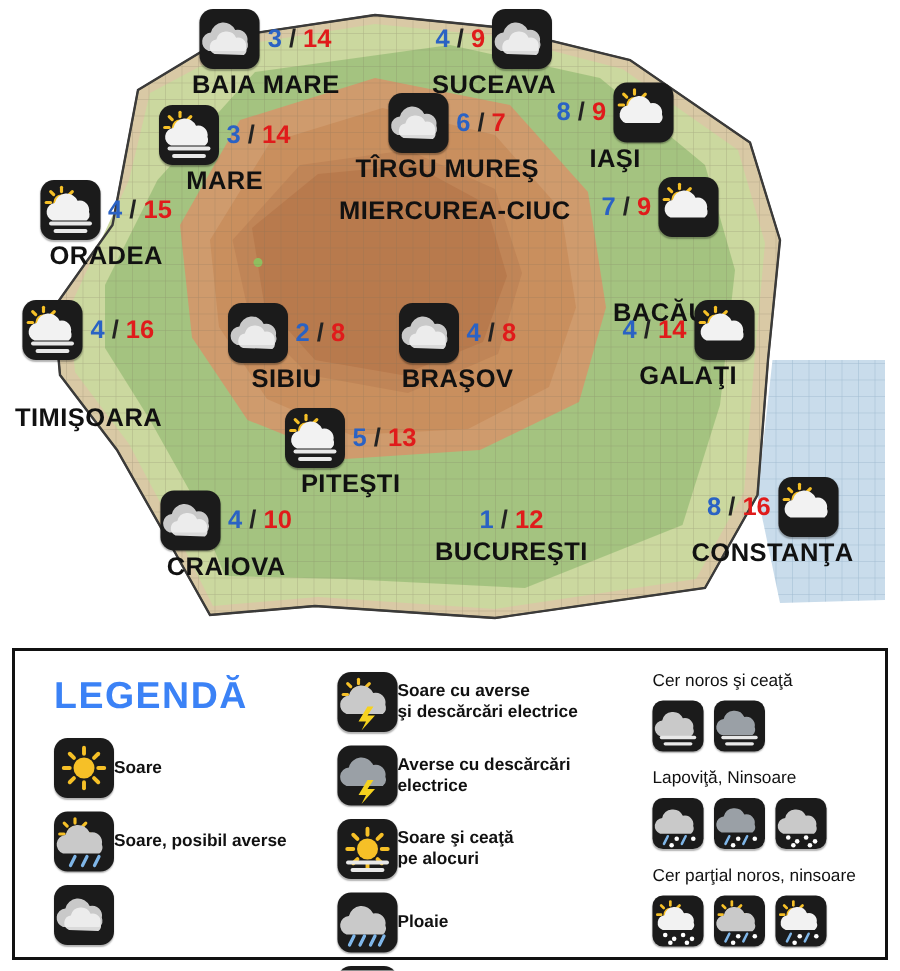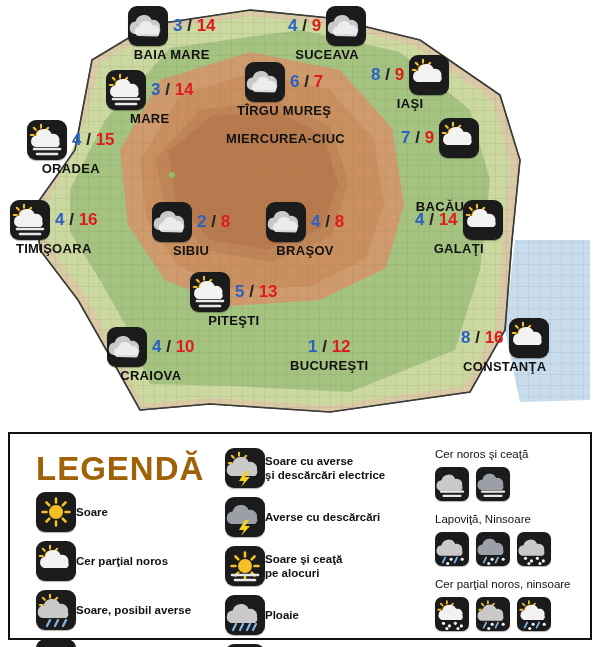--- a/index.html
+++ b/index.html
@@ -32,21 +32,21 @@
   .city .temps{
     font-size:17px;
     font-weight:bold;
     letter-spacing:0px;
     text-align:center;
   }
   .city .tmin{color:#2a62c4;}
   .city .sep{color:#222;font-weight:bold;}
   .city .tmax{color:#e01b1b;}
   .city .name{
-    font-size:13px;
+    font-size:17px;
     font-weight:bold;
     color:#111;
     letter-spacing:.3px;
     margin-top:1px;
     text-align:left;
   }
   .city.left .row{flex-direction:row-reverse;}
 
   
   .ic{
@@ -62,21 +62,21 @@
 
   
   #legend{
     position:absolute;left:8px;top:432px;width:584px;height:208px;
     border:2px solid #111;
     background:#fff;
     box-sizing:border-box;
   }
   #legend .title{
     position:absolute;left:26px;top:16px;
-    font-size:33px;font-weight:bold;letter-spacing:1px;color:#a16207;
+    font-size:25px;font-weight:bold;letter-spacing:1px;color:#3b82f6;
   }
   .lgcol{position:absolute;}
   .lgitem{display:flex;align-items:center;gap:0;margin-bottom:9px;}
   .lgitem .txt{font-size:11.5px;font-weight:bold;color:#111;line-height:1.25;}
   .lghead{font-size:11.5px;font-weight:normal;color:#111;margin-bottom:7px;}
   .lgrow{display:flex;gap:7px;margin-bottom:12px;}
 </style>
 </head>
 <body>
 
@@ -241,21 +241,21 @@
               <line x1="14.0" y1="7.7" x2="14.0" y2="4.8" stroke="#f6c027" stroke-width="2.1" stroke-linecap="round"></line>
               <line x1="19.2" y1="9.8" x2="21.2" y2="7.8" stroke="#f6c027" stroke-width="2.1" stroke-linecap="round"></line>
             </g>
             <path d="M8,27 a6,6 0 0,1 1.5,-11.6 a8,8 0 0,1 15.2,-1.5 a6.2,6.2 0 0,1 7.6,7.3 a5,5 0 0,1 -1.6,5.8 Z" fill="#f2f2f2"></path>
           </svg>
         </span>
         <span class="temps"><span class="tmin">7</span><span class="sep"> / </span><span class="tmax">9</span></span>
       </div>
       <div class="name">BACĂU</div>
     </div>
-    <div class="city" style="left: 10px; top: 200px;">
+    <div class="city" style="left: 10px; top: 200px; gap: 28px;">
       <div class="row">
         <span class="ic">
           <svg viewBox="0 0 40 40" xmlns="http://www.w3.org/2000/svg">
             <g>
               <circle cx="14" cy="15" r="5.4" fill="#f6c027"></circle>
               <line x1="21.3" y1="15.0" x2="24.2" y2="15.0" stroke="#f6c027" stroke-width="2.1" stroke-linecap="round"></line>
               <line x1="19.2" y1="20.2" x2="21.2" y2="22.2" stroke="#f6c027" stroke-width="2.1" stroke-linecap="round"></line>
               <line x1="14.0" y1="22.3" x2="14.0" y2="25.2" stroke="#f6c027" stroke-width="2.1" stroke-linecap="round"></line>
               <line x1="8.8" y1="20.2" x2="6.8" y2="22.2" stroke="#f6c027" stroke-width="2.1" stroke-linecap="round"></line>
               <line x1="6.7" y1="15.0" x2="3.8" y2="15.0" stroke="#f6c027" stroke-width="2.1" stroke-linecap="round"></line>
@@ -418,41 +418,20 @@
               <circle cx="14" cy="15" r="5.4" fill="#f6c027"></circle>
               <line x1="21.3" y1="15.0" x2="24.2" y2="15.0" stroke="#f6c027" stroke-width="2.1" stroke-linecap="round"></line>
               <line x1="19.2" y1="20.2" x2="21.2" y2="22.2" stroke="#f6c027" stroke-width="2.1" stroke-linecap="round"></line>
               <line x1="14.0" y1="22.3" x2="14.0" y2="25.2" stroke="#f6c027" stroke-width="2.1" stroke-linecap="round"></line>
               <line x1="8.8" y1="20.2" x2="6.8" y2="22.2" stroke="#f6c027" stroke-width="2.1" stroke-linecap="round"></line>
               <line x1="6.7" y1="15.0" x2="3.8" y2="15.0" stroke="#f6c027" stroke-width="2.1" stroke-linecap="round"></line>
               <line x1="8.8" y1="9.8" x2="6.8" y2="7.8" stroke="#f6c027" stroke-width="2.1" stroke-linecap="round"></line>
               <line x1="14.0" y1="7.7" x2="14.0" y2="4.8" stroke="#f6c027" stroke-width="2.1" stroke-linecap="round"></line>
               <line x1="19.2" y1="9.8" x2="21.2" y2="7.8" stroke="#f6c027" stroke-width="2.1" stroke-linecap="round"></line>
             </g>
-            <path d="M8,27 a6,6 0 0,1 1.5,-11.6 a8,8 0 0,1 15.2,-1.5 a6.2,6.2 0 0,1 7.6,7.3 a5,5 0 0,1 -1.6,5.8 Z" fill="#f2f2f2"></path>
-          </svg>
-        </span>
-        <span class="txt">
-          <div>Cer parţial noros</div>
-        </span>
-      </div>
-      <div class="lgitem">
-        <span class="ic">
-          <svg viewBox="0 0 40 40" xmlns="http://www.w3.org/2000/svg">
-            <g>
-              <circle cx="14" cy="15" r="5.4" fill="#f6c027"></circle>
-              <line x1="21.3" y1="15.0" x2="24.2" y2="15.0" stroke="#f6c027" stroke-width="2.1" stroke-linecap="round"></line>
-              <line x1="19.2" y1="20.2" x2="21.2" y2="22.2" stroke="#f6c027" stroke-width="2.1" stroke-linecap="round"></line>
-              <line x1="14.0" y1="22.3" x2="14.0" y2="25.2" stroke="#f6c027" stroke-width="2.1" stroke-linecap="round"></line>
-              <line x1="8.8" y1="20.2" x2="6.8" y2="22.2" stroke="#f6c027" stroke-width="2.1" stroke-linecap="round"></line>
-              <line x1="6.7" y1="15.0" x2="3.8" y2="15.0" stroke="#f6c027" stroke-width="2.1" stroke-linecap="round"></line>
-              <line x1="8.8" y1="9.8" x2="6.8" y2="7.8" stroke="#f6c027" stroke-width="2.1" stroke-linecap="round"></line>
-              <line x1="14.0" y1="7.7" x2="14.0" y2="4.8" stroke="#f6c027" stroke-width="2.1" stroke-linecap="round"></line>
-              <line x1="19.2" y1="9.8" x2="21.2" y2="7.8" stroke="#f6c027" stroke-width="2.1" stroke-linecap="round"></line>
-            </g>
             <path d="M6,28 a6.4,6.4 0 0,1 1.6,-12.4 a8.6,8.6 0 0,1 16.2,-1.6 a6.6,6.6 0 0,1 8.1,7.8 a5.4,5.4 0 0,1 -1.7,6.2 Z" fill="#c9c9c9"></path>
             <g stroke="#7fb6e8" stroke-width="2.2" stroke-linecap="round">
               <line x1="14" y1="30" x2="11" y2="36"></line>
               <line x1="22" y1="30" x2="19" y2="36"></line>
               <line x1="30" y1="30" x2="27" y2="36"></line>
             </g>
           </svg>
         </span>
         <span class="txt">
           <div>Soare, posibil averse</div>
@@ -493,20 +472,21 @@
       </div>
       <div class="lgitem">
         <span class="ic">
           <svg viewBox="0 0 40 40" xmlns="http://www.w3.org/2000/svg">
             <path d="M6,27 a6.4,6.4 0 0,1 1.6,-12.4 a8.6,8.6 0 0,1 16.2,-1.6 a6.6,6.6 0 0,1 8.1,7.8 a5.4,5.4 0 0,1 -1.7,6.2 Z" fill="#9aa0a6"></path>
             <path d="M20,23 L14,33 L19,33 L16,39 L25,29 L20,29 L24,23 Z" fill="#f6d21e"></path>
           </svg>
         </span>
         <span class="txt">
           <div>Averse cu descărcări</div>
+          <div>electrice</div>
         </span>
       </div>
       <div class="lgitem">
         <span class="ic">
           <svg viewBox="0 0 40 40" xmlns="http://www.w3.org/2000/svg">
             <g>
               <circle cx="20" cy="20" r="7" fill="#f6c027"></circle>
               <line x1="29.5" y1="20.0" x2="33.5" y2="20.0" stroke="#f6c027" stroke-width="2.6" stroke-linecap="round"></line>
               <line x1="26.7" y1="26.7" x2="29.5" y2="29.5" stroke="#f6c027" stroke-width="2.6" stroke-linecap="round"></line>
               <line x1="20.0" y1="29.5" x2="20.0" y2="33.5" stroke="#f6c027" stroke-width="2.6" stroke-linecap="round"></line>

